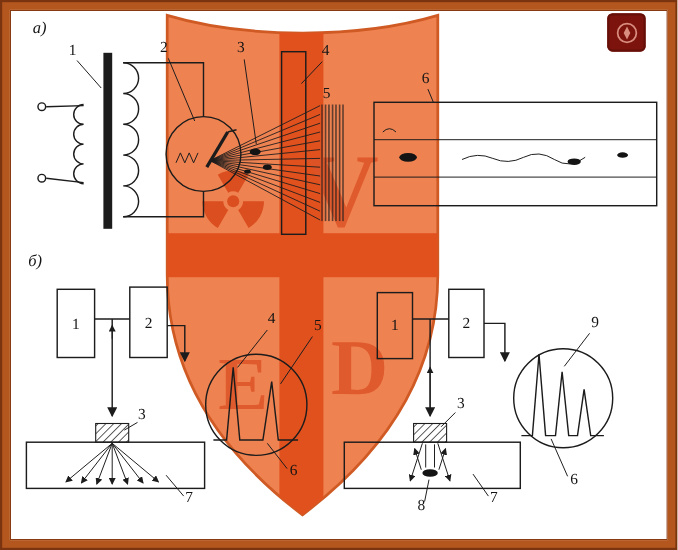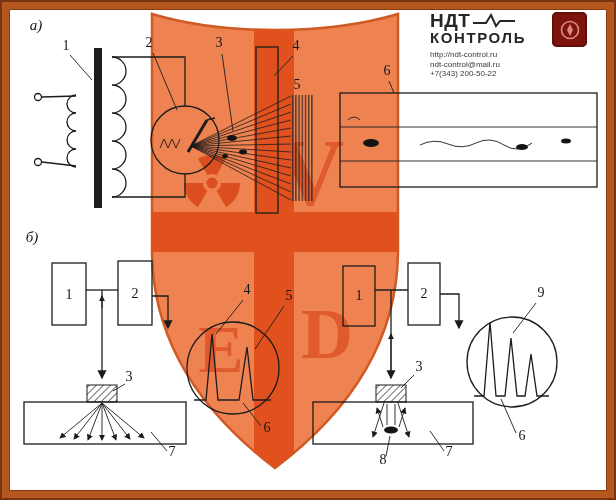--- a/index.html
+++ b/index.html
@@ -232,34 +232,20 @@
         <circle class="ink" cx="512" cy="362" r="45"></circle>
         <path class="ink" d="M474,396 H484 L490,322 L496,396 H505 L511,338 L517,396 H525 L531,354 L537,396 H549"></path>
         <text class="callout" x="541" y="297">9</text>
         <line class="lead" x1="536" y1="303" x2="513" y2="333"></line>
         <text class="callout" x="522" y="440">6</text>
         <line class="lead" x1="516" y1="433" x2="501" y2="399"></line>
       </g>
     </g>
   </svg>
 
-  <div class="brand-block">
-    <div class="brand-row">
-      <span class="brand-name">НДТ</span>
-      <svg width="42" height="16" viewBox="0 0 42 16">
-        <polyline points="0,10 13,10 18,2 23,13 27,8 42,8" fill="none" stroke="#262626" stroke-width="2"></polyline>
-      </svg>
-    </div>
-    <div class="brand-sub">КОНТРОЛЬ</div>
-    <div class="contacts">
-      <div>http://ndt-control.ru</div>
-      <div>ndt-control@mail.ru</div>
-      <div>+7(343) 200-50-22</div>
-    </div>
-  </div>
   <div class="logo-square">
     <svg width="24" height="24" viewBox="0 0 24 24">
       <circle cx="12" cy="12" r="8.5" fill="none" stroke="#d98d7f" stroke-width="1.6"></circle>
       <path d="M12,6 L15,12 L12,18 L9,12 Z" fill="#d98d7f"></path>
     </svg>
   </div>
 
   <div class="frame"></div>
   <div class="frame-outer"></div>
 </div>

